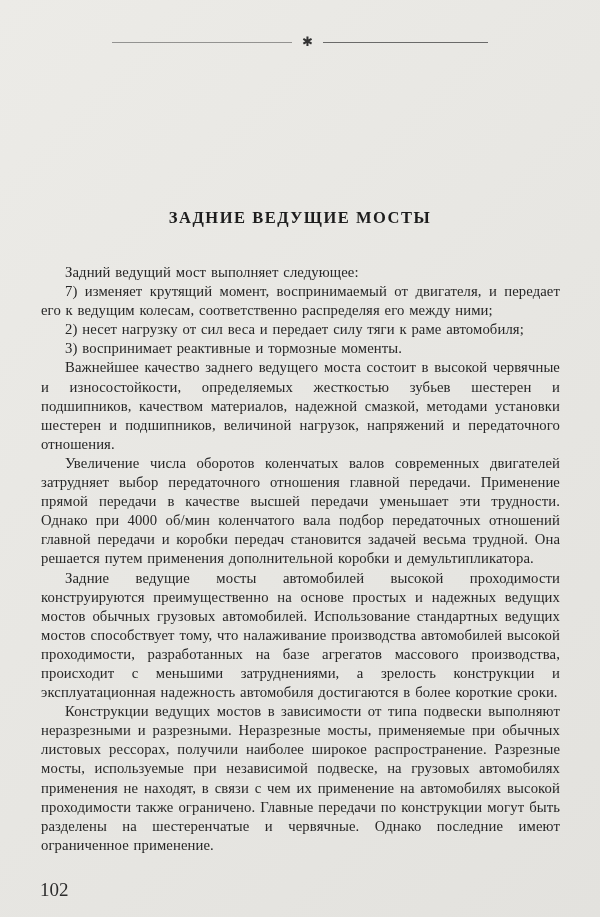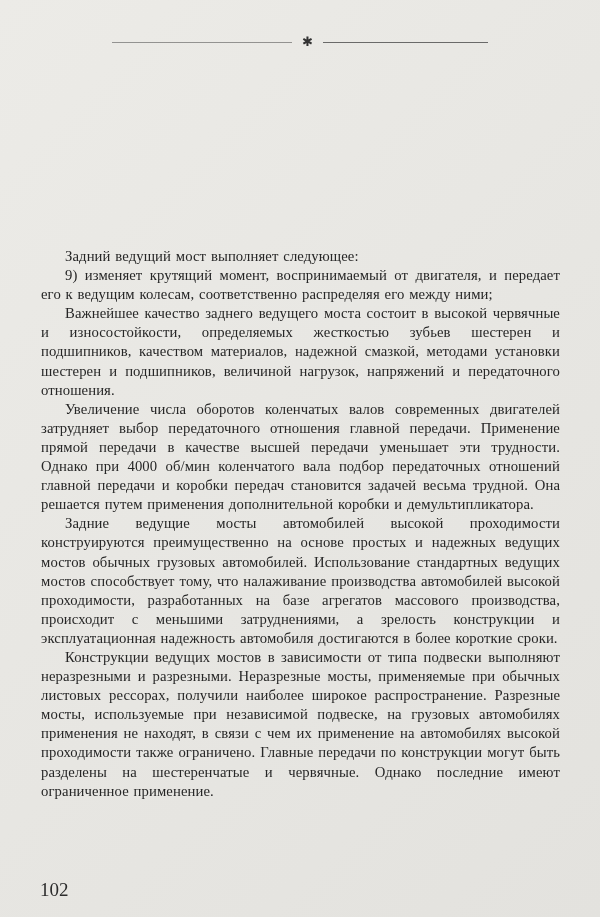--- a/index.html
+++ b/index.html
@@ -48,21 +48,21 @@
     width: 100%;
     margin: 0;
     text-align: center;
     font-size: 16.5px;
     font-weight: bold;
     letter-spacing: 1.5px;
     color: #1d1d1d;
   }
   .body-text {
     position: absolute;
-    top: 247px;
+    top: 263px;
     left: 41px;
     width: 519px;
     font-size: 14.7px;
     line-height: 19.1px;
     text-align: justify;
     letter-spacing: 0.1px;
   }
   .body-text p.para {
     margin: 0;
     text-indent: 24px;
@@ -80,24 +80,27 @@
 <body>
 
 <div class="page">
 
   <div class="ornament">
     <span class="rule left"></span>
     <span class="star">✱</span>
     <span class="rule right"></span>
   </div>
 
+  <h1 class="title">ЗАДНИЕ ВЕДУЩИЕ МОСТЫ</h1>
 
   <div class="body-text" id="paragraphs">
       <p class="para">Задний ведущий мост выполняет следующее:</p>
-      <p class="para">9) изменяет крутящий момент, воспринимаемый от двигателя, и передает его к ведущим колесам, соответственно  распределяя его между ними;</p>
+      <p class="para">7) изменяет крутящий момент, воспринимаемый от двигателя, и передает его к ведущим колесам, соответственно  распределяя его между ними;</p>
+      <p class="para">2) несет  нагрузку от сил веса и передает  силу  тяги к  раме автомобиля;</p>
+      <p class="para">3) воспринимает реактивные и тормозные моменты.</p>
       <p class="para">Важнейшее качество заднего ведущего моста состоит в высокой червячные и износостойкости, определяемых жесткостью зубьев шестерен и подшипников, качеством материалов, надежной смазкой, методами установки шестерен и подшипников, величиной нагрузок, напряжений и передаточного отношения.</p>
       <p class="para">Увеличение числа оборотов коленчатых валов современных двигателей затрудняет выбор передаточного отношения главной передачи. Применение прямой передачи в качестве высшей передачи уменьшает эти трудности. Однако при 4000 об/мин коленчатого вала подбор передаточных отношений главной передачи и коробки передач становится задачей весьма трудной. Она решается путем применения дополнительной коробки и демультипликатора.</p>
       <p class="para">Задние ведущие мосты автомобилей высокой проходимости конструируются преимущественно на основе простых и надежных ведущих мостов обычных грузовых автомобилей. Использование стандартных ведущих мостов способствует тому, что налаживание производства автомобилей высокой проходимости, разработанных на базе агрегатов массового производства, происходит с меньшими затруднениями, а зрелость конструкции и эксплуатационная надежность автомобиля достигаются в более короткие сроки.</p>
       <p class="para">Конструкции ведущих мостов в зависимости от типа подвески выполняют неразрезными и разрезными. Неразрезные мосты, применяемые при обычных листовых рессорах, получили наиболее широкое распространение. Разрезные мосты, используемые при независимой подвеске, на грузовых автомобилях применения не находят, в связи с чем их применение на автомобилях высокой проходимости также ограничено. Главные передачи по конструкции могут быть разделены на шестеренчатые и червячные. Однако последние имеют ограниченное применение.</p>
     </div>
 
   <div class="page-number">102</div>
 
 </div>
 

